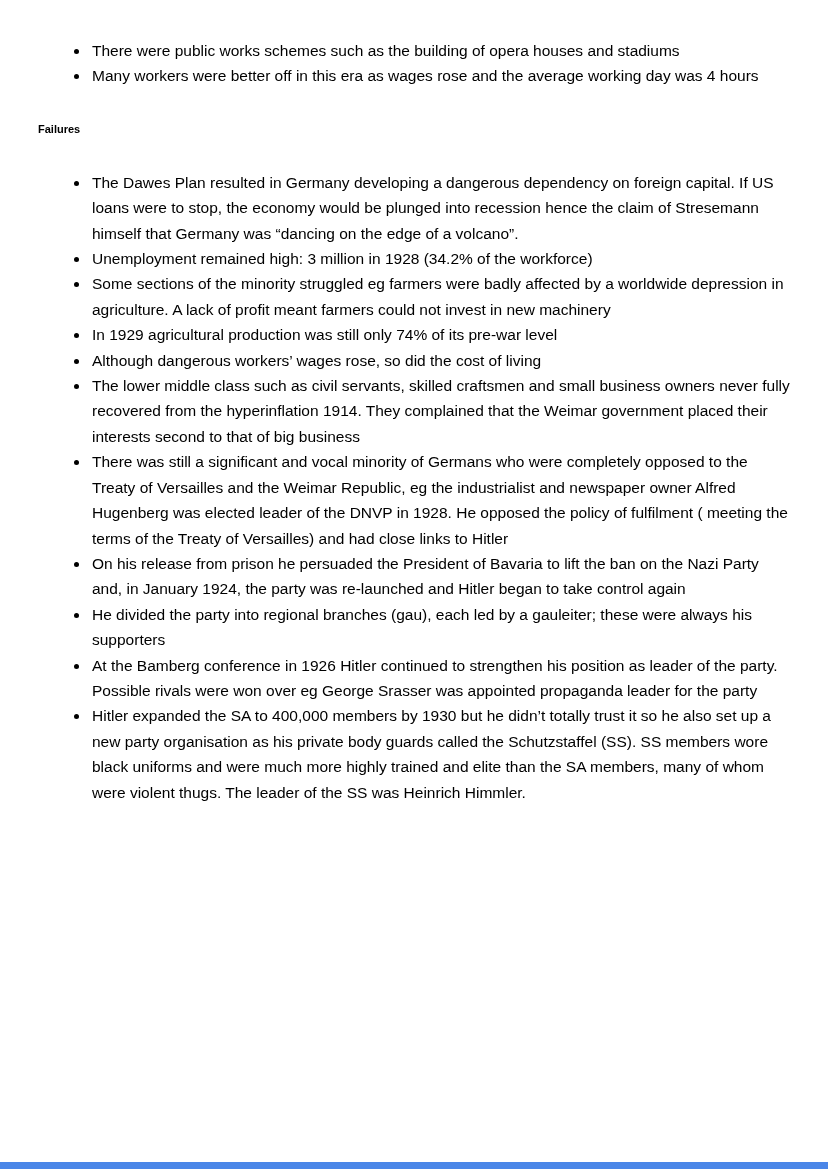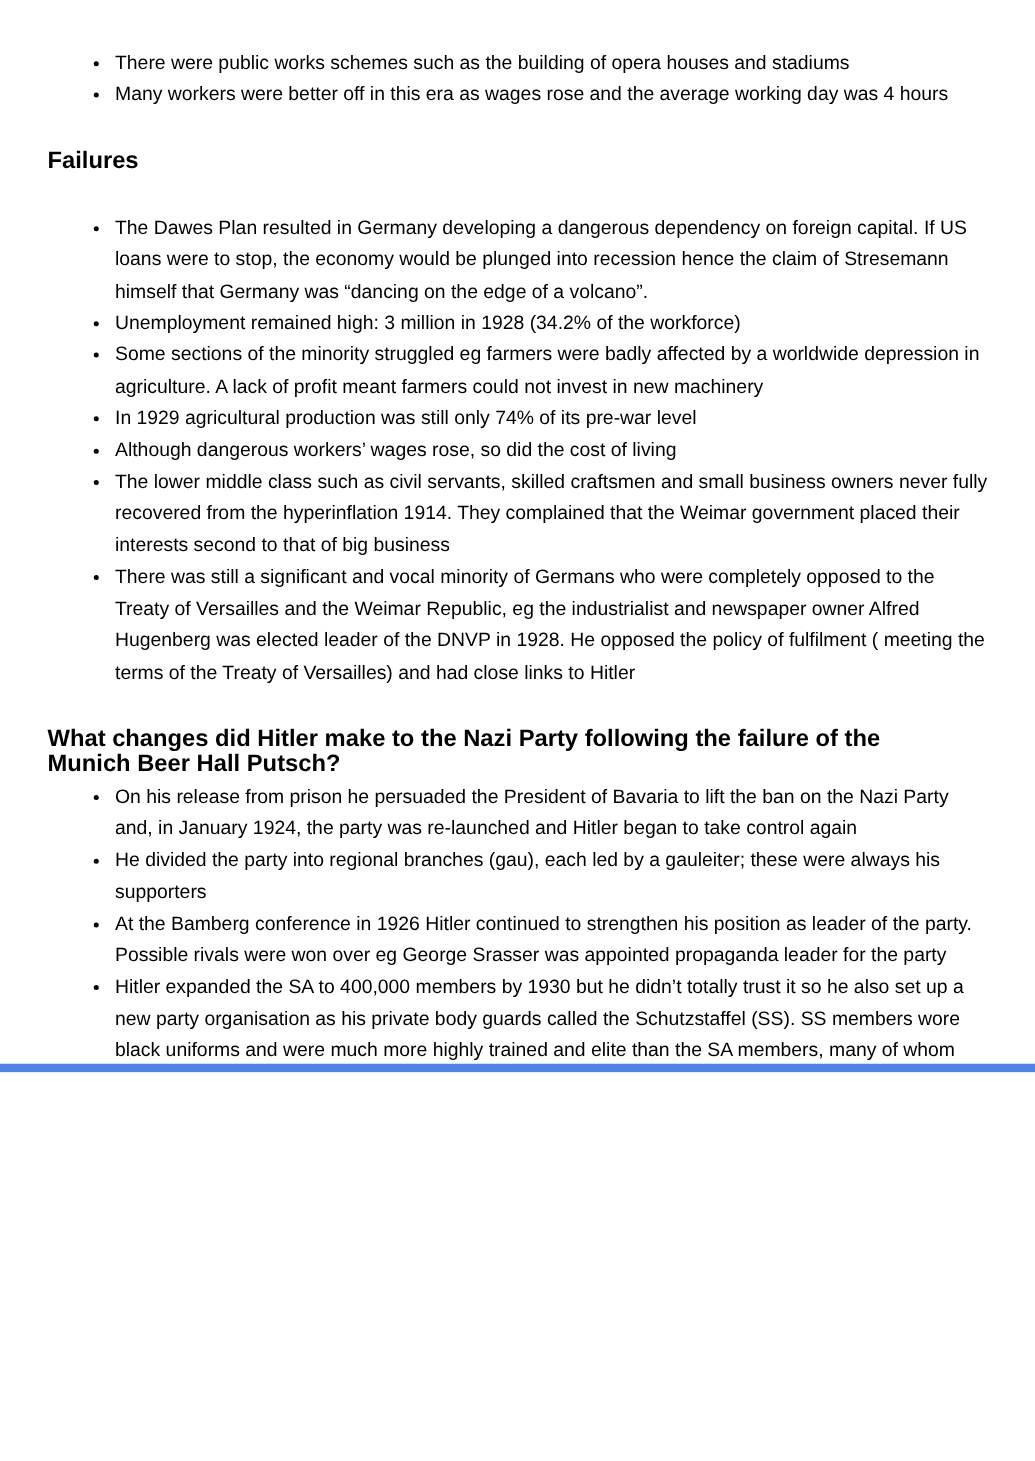--- a/index.html
+++ b/index.html
@@ -1,41 +1,41 @@
 <!DOCTYPE html>
 <html><head>
 <meta charset="utf-8">
 <style>
   * { margin: 0; padding: 0; box-sizing: border-box; }
   html, body { background: #ffffff; }
   .page {
     position: relative;
     width: 828px;
-    height: 858px;
+    height: 1169px;
     margin: 0 auto;
     background: #ffffff;
     font-family: "Liberation Sans", "DejaVu Sans", sans-serif;
     font-size: 15.5px;
     line-height: 25.4px;
     color: #000000;
     overflow: hidden;
   }
   .content {
     padding: 38px 38px 0 38px;
   }
   ul.doc-list {
     list-style: disc outside;
     padding-left: 52px;
     margin: 0;
   }
   ul.doc-list li {
     padding-left: 2px;
   }
   h2.doc-heading {
-    font-size: 19px;
+    font-size: 11px;
     line-height: 20px;
     font-weight: bold;
     color: #000000;
   }
   .heading-failures {
     margin-top: 30px;
     margin-bottom: 31px;
   }
   .heading-hitler {
     margin-top: 31px;
@@ -67,21 +67,20 @@
     <ul class="doc-list">
       <li>The Dawes Plan resulted in Germany developing a dangerous dependency on foreign capital. If US loans were to stop, the economy would be plunged into recession hence the claim of Stresemann himself that Germany was “dancing on the edge of a volcano”.</li>
       <li>Unemployment remained high: 3 million in 1928 (34.2% of the workforce)</li>
       <li>Some sections of the minority struggled eg farmers were badly affected by a worldwide depression in agriculture. A lack of profit meant farmers could not invest in new machinery</li>
       <li>In 1929 agricultural production was still only 74% of its pre-war level</li>
       <li>Although dangerous workers’ wages rose, so did the cost of living</li>
       <li>The lower middle class such as civil servants, skilled craftsmen and small business owners never fully recovered from the hyperinflation 1914. They complained that the Weimar government placed their interests second to that of big business</li>
       <li>There was still a significant and vocal minority of Germans who were completely opposed to the Treaty of Versailles and the Weimar Republic, eg the industrialist and newspaper owner Alfred Hugenberg was elected leader of the DNVP in 1928. He opposed the policy of fulfilment ( meeting the terms of the Treaty of Versailles) and had close links to Hitler</li>
     </ul>
 
-    <h2 class="doc-heading heading-hitler">What changes did Hitler make to the Nazi Party following the failure of the Munich Beer Hall Putsch?</h2>
 
     <ul class="doc-list">
       <li>On his release from prison he persuaded the President of Bavaria to lift the ban on the Nazi Party and, in January 1924, the party was re-launched and Hitler began to take control again</li>
       <li>He divided the party into regional branches (gau), each led by a gauleiter; these were always his supporters</li>
       <li>At the Bamberg conference in 1926 Hitler continued to strengthen his position as leader of the party. Possible rivals were won over eg George Srasser was appointed propaganda leader for the party</li>
       <li>Hitler expanded the SA to 400,000 members by 1930 but he didn’t totally trust it so he also set up a new party organisation as his private body guards called the Schutzstaffel (SS). SS members wore black uniforms and were much more highly trained and elite than the SA members, many of whom were violent thugs. The leader of the SS was Heinrich Himmler.</li>
     </ul>
 
   </div>
 

